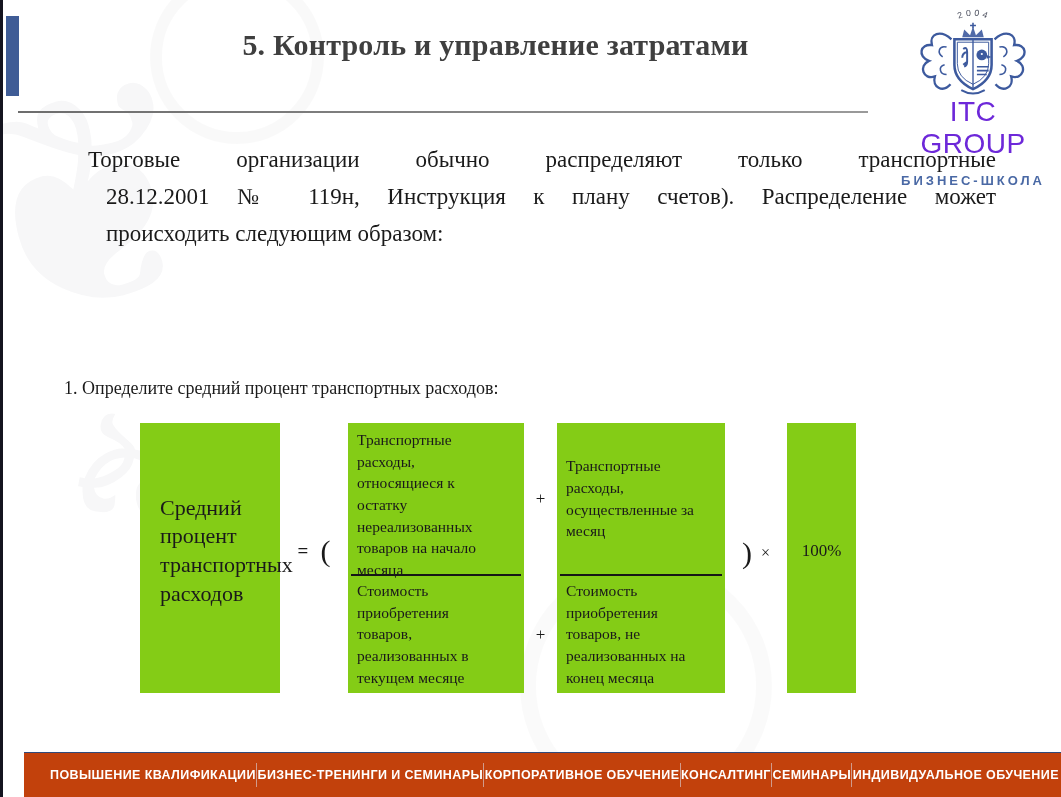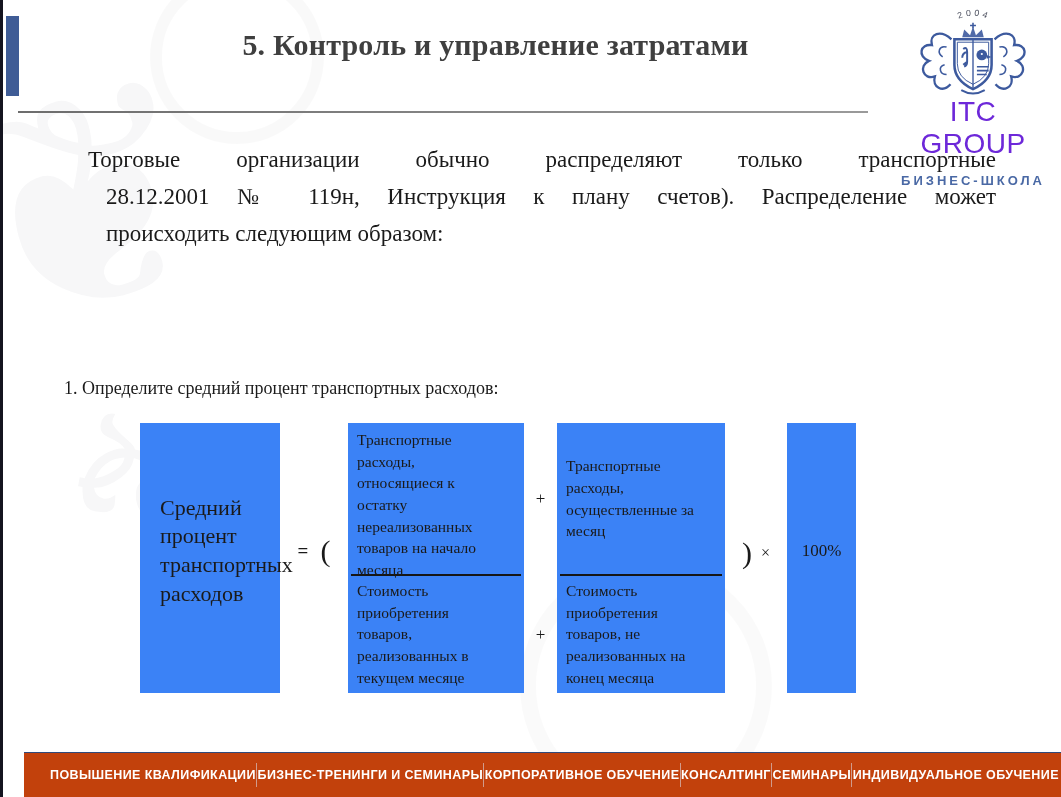--- a/index.html
+++ b/index.html
@@ -37,21 +37,21 @@
   .body-text{position:absolute;left:88px;top:141px;width:908px;font-size:23px;
              line-height:37px;z-index:2;}
   .body-line{text-align:justify;text-align-last:justify;}
   .body-line.indent{padding-left:18px;}
   .body-line.last{text-align-last:left;}
 
   .step-heading{position:absolute;left:64px;top:378px;font-size:18px;z-index:2;}
 
   
   .formula{position:absolute;left:140px;top:423px;width:716px;height:270px;z-index:2;}
-  .fcell{position:absolute;top:0;height:270px;background:#3b82f6;box-sizing:border-box;}
+  .fcell{position:absolute;top:0;height:270px;background:#84cc16;box-sizing:border-box;}
   .f-left{left:0;width:140px;display:flex;align-items:center;padding:0 8px 14px 20px;
           font-size:22px;line-height:1.3;white-space:pre-line;}
   .f-op{position:absolute;top:0;height:270px;display:flex;align-items:center;
         justify-content:center;box-sizing:border-box;}
   .f-eq{left:140px;width:68px;gap:12px;padding-bottom:14px;}
   .op-eq{font-size:19px;font-weight:bold;}
   .op-paren{font-size:30px;}
   .f-frac{box-sizing:border-box;}
   .f-frac1{left:208px;width:176px;}
   .f-frac2{left:417px;width:168px;}

